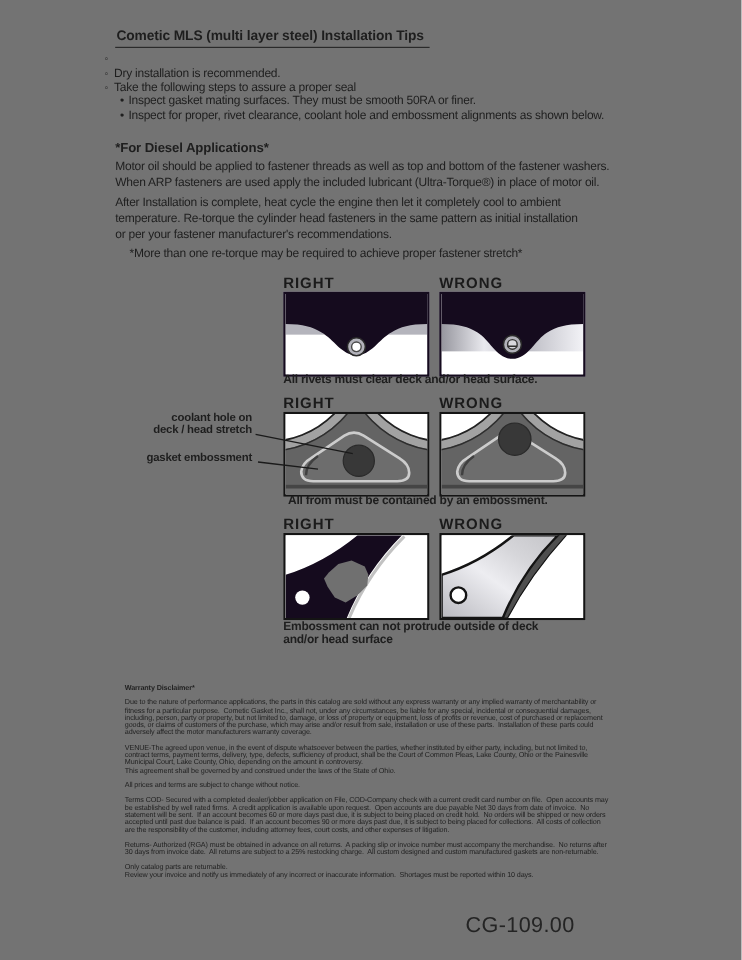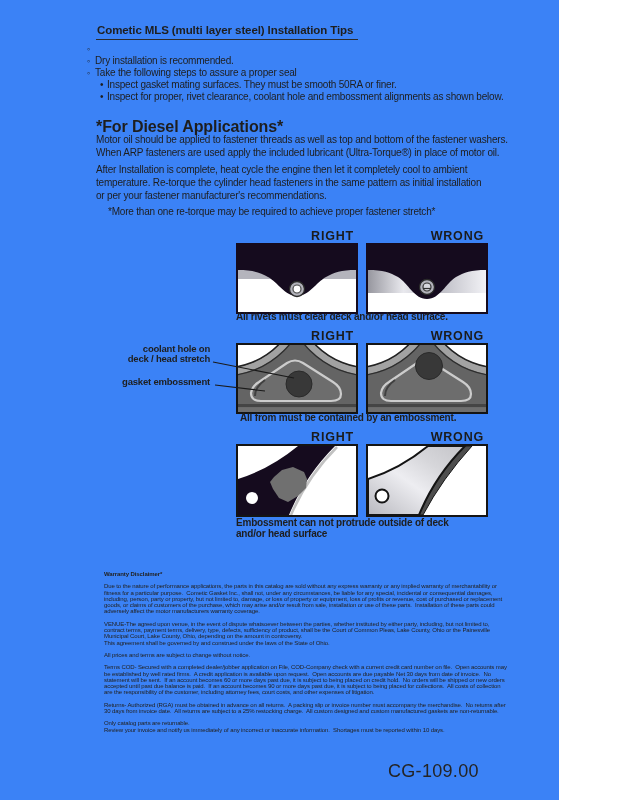--- a/index.html
+++ b/index.html
@@ -1,29 +1,29 @@
 <!DOCTYPE html>
 <html><head>
 <meta charset="utf-8">
 <style>
   html,body{margin:0;padding:0;background:#fff;}
-  .page{position:relative;width:516px;height:800px;background:#3b82f6;overflow:hidden;
-        font-family:"Liberation Sans","DejaVu Sans",sans-serif;color:#1e1e1e;padding-left:43px;}
+  .page{position:relative;width:618px;height:800px;background:#737373;overflow:hidden;
+        font-family:"Liberation Sans","DejaVu Sans",sans-serif;color:#1e1e1e;}
   .abs{position:absolute;}
   .title{left:96px;top:24px;font-size:11.5px;font-weight:bold;letter-spacing:-0.1px;
          border-bottom:1.3px solid #2a2a2a;padding:0 5px 2.5px 1px;white-space:nowrap;}
   .bullets{left:87px;top:43px;font-size:10px;letter-spacing:-0.2px;}
   .brow{display:flex;height:12px;line-height:12px;align-items:baseline;}
   .brow.sub{margin-left:13px;}
   .mk{width:8px;flex:0 0 8px;font-size:9px;}
   .brow.sub .mk{font-size:10px;width:7px;flex-basis:7px;}
-  .h2{left:96px;top:118px;font-size:16px;font-weight:bold;letter-spacing:-0.1px;}
+  .h2{left:96px;top:118px;font-size:11px;font-weight:bold;letter-spacing:-0.1px;}
   .para{font-size:10px;line-height:12.8px;letter-spacing:-0.2px;white-space:pre-wrap;width:460px;}
   .p1{left:96px;top:134px;} .p2{left:96px;top:164px;} .pnote{left:96px;top:206px;margin-left:12px;}
-  .dlabel{width:118px;text-align:right;font-size:12.5px;font-weight:bold;letter-spacing:0.8px;color:#1b1b1b;}
+  .dlabel{width:118px;text-align:left;font-size:12.5px;font-weight:bold;letter-spacing:0.8px;color:#1b1b1b;}
   .cap{font-weight:bold;font-size:10px;letter-spacing:-0.2px;white-space:pre-wrap;line-height:11px;}
   .dbox{display:block;background:#fff;}
   .bd1{border:2.5px solid #150b1e;} .bd2{border:2px solid #141414;} .bd3{border:2.5px solid #141414;}
   .ann{width:122px;text-align:right;font-weight:bold;font-size:9.5px;line-height:10px;
        letter-spacing:-0.2px;white-space:pre-wrap;}
   .leaders{left:0;top:0;width:618px;height:800px;pointer-events:none;}
   .fine{left:104px;top:571px;width:418px;font-size:6px;line-height:6.3px;letter-spacing:-0.1px;color:#222;}
   .fine .fh{font-weight:bold;margin-bottom:6px;}
   .fine p{margin:0 0 6px 0;white-space:pre-wrap;}
   .docnum{left:388px;top:761px;font-size:18px;letter-spacing:0.3px;color:#242424;}

